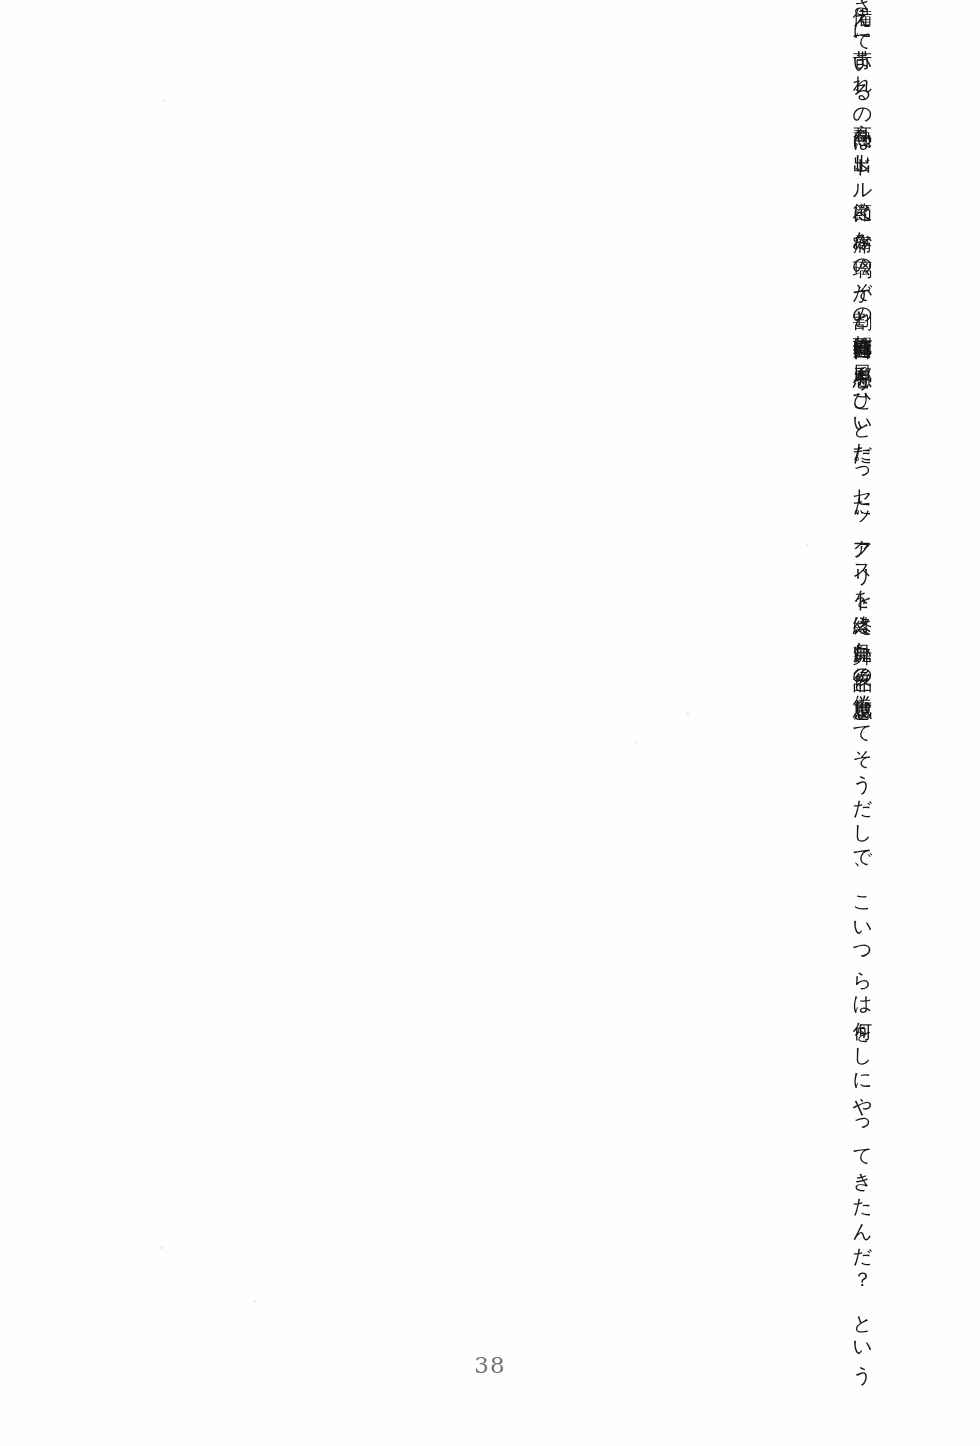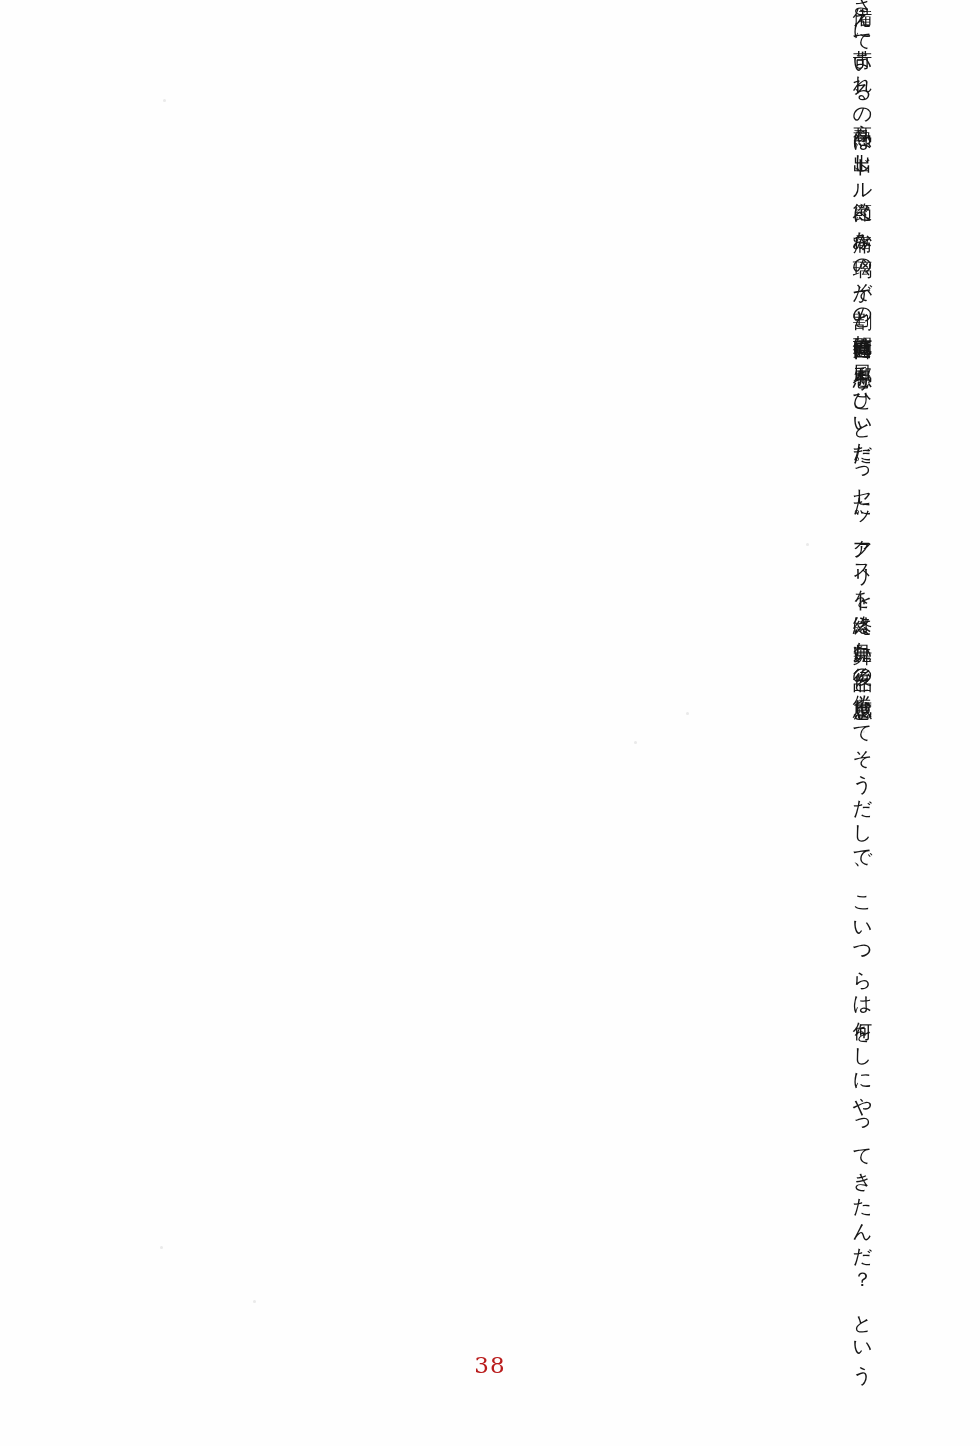--- a/index.html
+++ b/index.html
@@ -68,21 +68,21 @@
   }
 
   #page-number {
     position: absolute;
     left: 0;
     right: 0;
     top: 1352px;
     text-align: center;
     font-family: "DejaVu Serif", "Liberation Serif", serif;
     font-size: 23px;
-    color: #b91c1c;
+    color: #737373;
     letter-spacing: 1px;
   }
 
   
   .speckle {
     position: absolute;
     background: #d8d8d8;
     border-radius: 50%;
     opacity: .55;
   }

